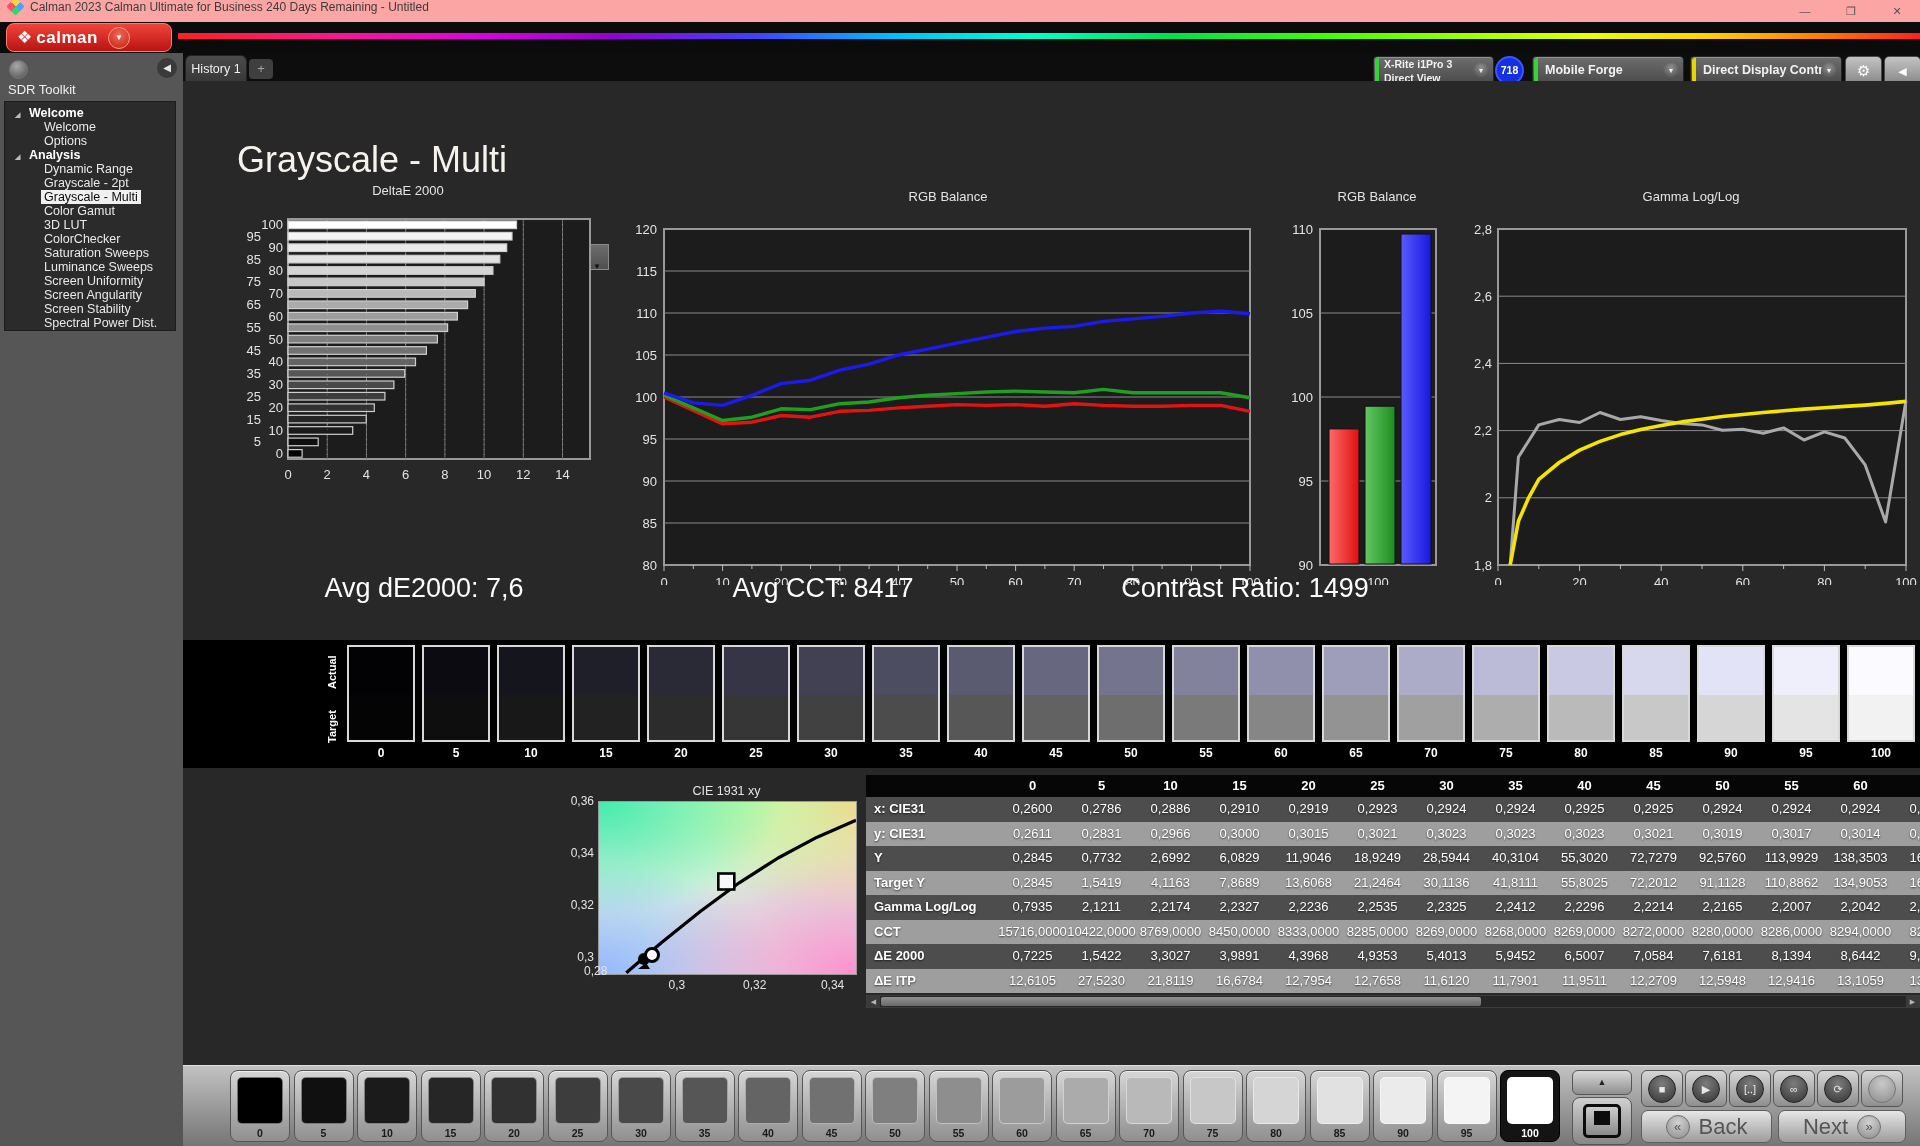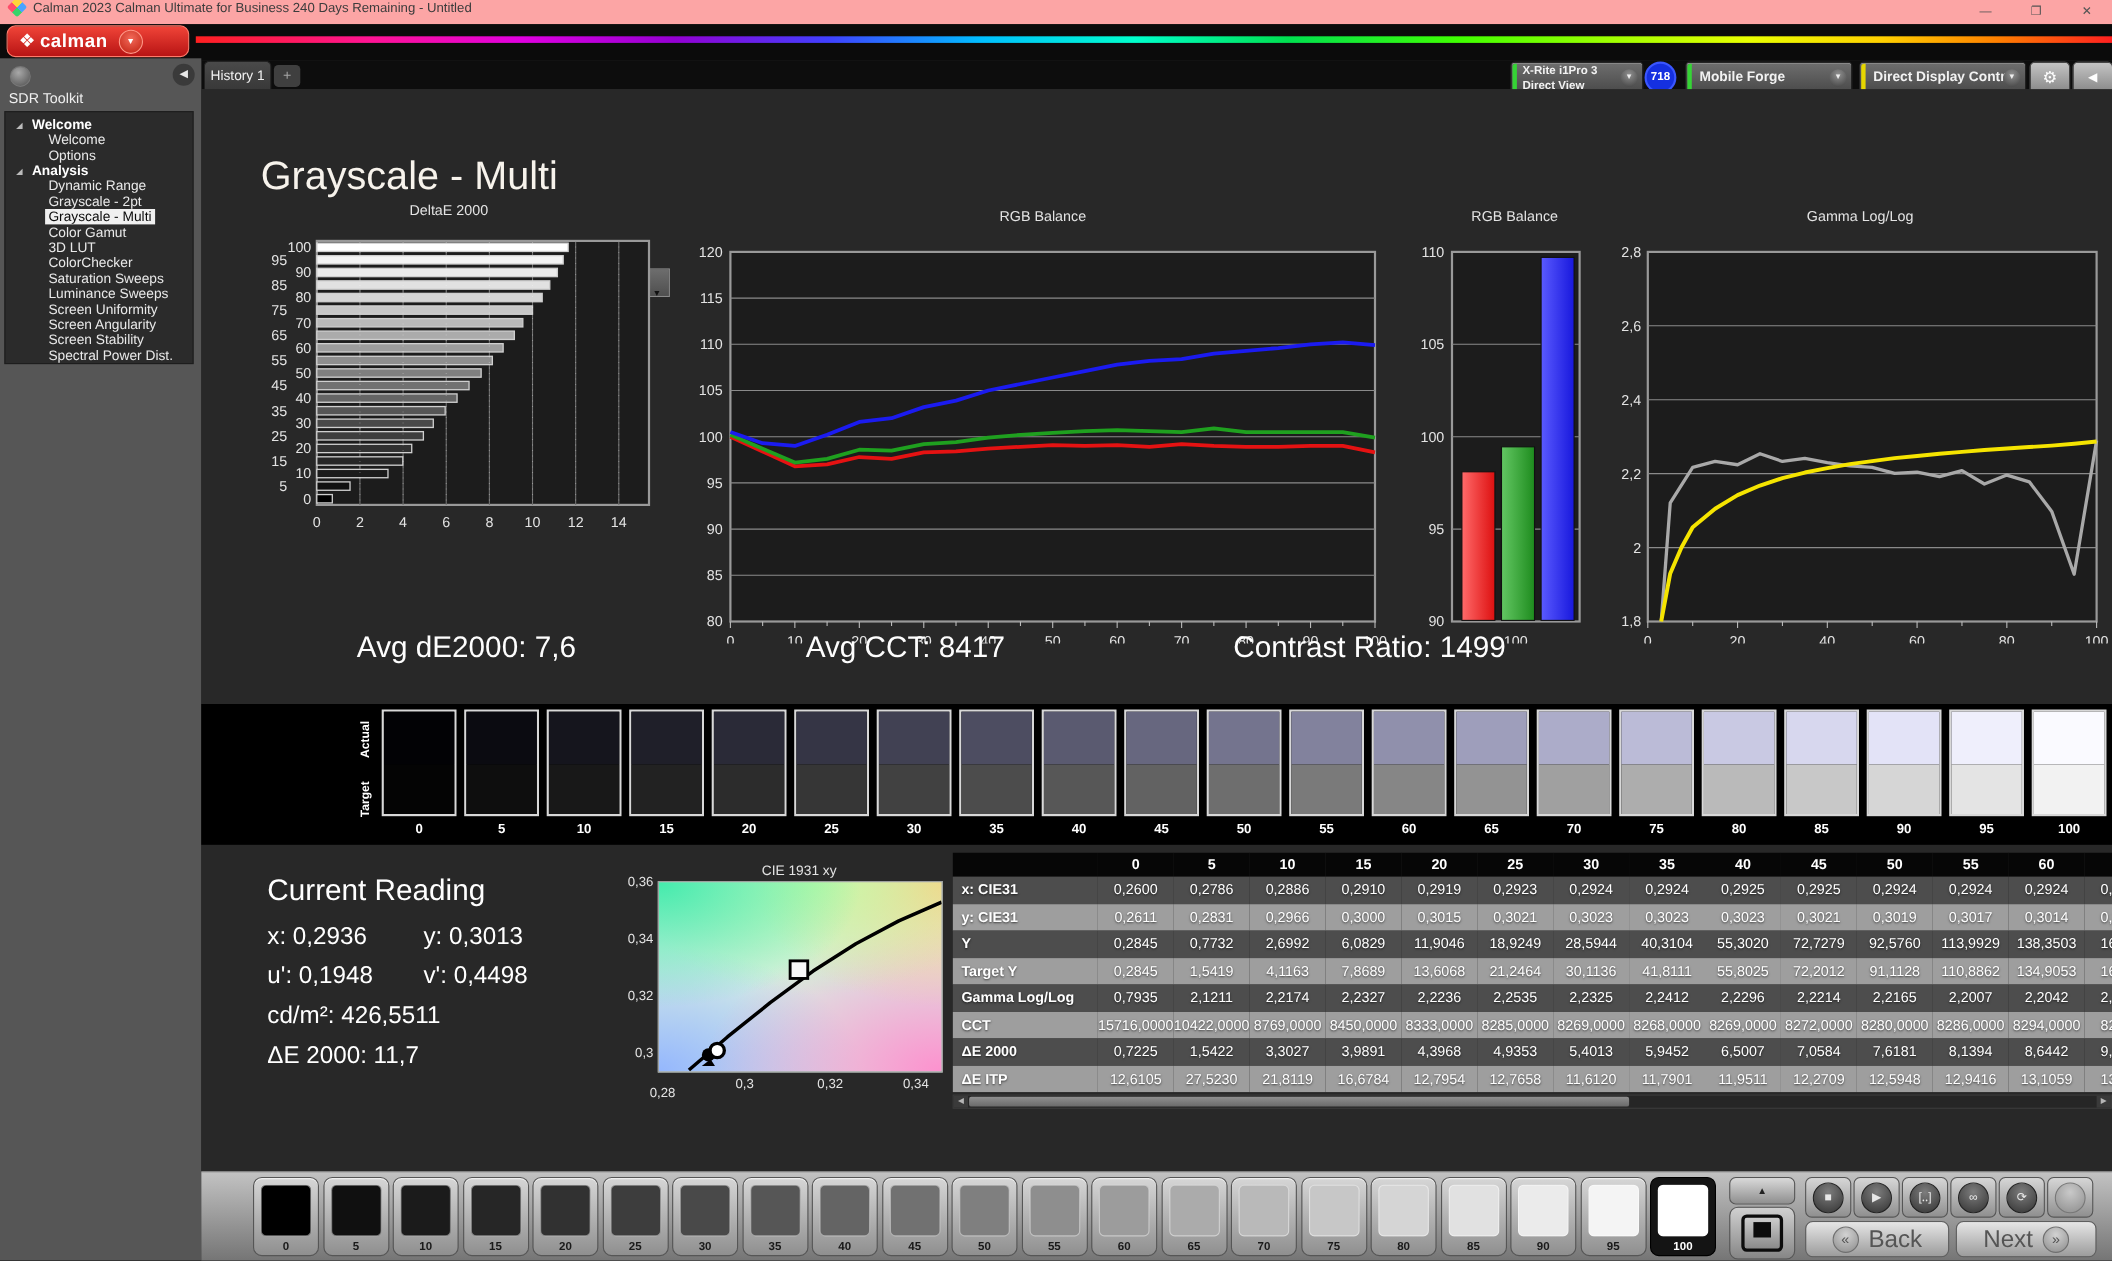--- a/index.html
+++ b/index.html
@@ -538,42 +538,33 @@
         <div class="swatch-col">
           <div class="swatch-box">
       <div class="swatch-top" style="background:#fafaff"></div>
       <div class="swatch-bottom" style="background:#f2f2f2"></div>
     </div>
           <div class="swatch-label">100</div>
         </div>
       </div>
   </div>
 
-  <div id="current-reading">
-    <div id="cr-title">Current Reading</div>
-    <span class="cr-line" style="left:0;top:44px">x: 0,2936</span>
-    <span class="cr-line" style="left:142px;top:44px">y: 0,3013</span>
-    <span class="cr-line" style="left:0;top:80px">u': 0,1948</span>
-    <span class="cr-line" style="left:142px;top:80px">v': 0,4498</span>
-    <span class="cr-line" style="left:0;top:116px">cd/m²: 426,5511</span>
-    <span class="cr-line" style="left:0;top:152px">ΔE 2000: 11,7</span>
-  </div>
 
   <div id="cie-block">
     <div id="cie-title">CIE 1931 xy</div>
     <div id="cie-plot">
       <svg id="cie-svg" width="257" height="172">
           <polyline points="27.3,170.7 62.3,140.7 101.2,109.5 140.2,80.8 179.1,56.0 218.1,35.2 257.0,18.2" fill="none" stroke="#000" stroke-width="3.2" stroke-linejoin="round"></polyline>
           <rect x="119.3" y="71.5" width="16" height="16" fill="#f8f8f8" stroke="#000" stroke-width="2.6"></rect>
           <circle cx="45.0" cy="157.0" r="6" fill="#000"></circle>
           <path d="M 39.0 167.0 l 8 -6 l 4 6 z" fill="#000"></path>
           <circle cx="53.0" cy="153.0" r="6.5" fill="#fff" stroke="#000" stroke-width="3"></circle>
         </svg>
     </div>
-  <div class="cie-tick" style="left: 26px; top: 202px; width: 30px; text-align: right;">0,28</div>
+  <div class="cie-tick" style="left: 26px; top: 180px; width: 30px; text-align: left;">0,28</div>
       <div class="cie-tick" style="left: 103.879px; top: 194px; width: 30px; text-align: center;">0,3</div>
       <div class="cie-tick" style="left: 181.758px; top: 194px; width: 30px; text-align: center;">0,32</div>
       <div class="cie-tick" style="left: 259.636px; top: 194px; width: 30px; text-align: center;">0,34</div>
       <div class="cie-tick" style="left: 2px; top: 166.364px; width: 34px; text-align: right;">0,3</div>
       <div class="cie-tick" style="left: 2px; top: 114.242px; width: 34px; text-align: right;">0,32</div>
       <div class="cie-tick" style="left: 2px; top: 62.1212px; width: 34px; text-align: right;">0,34</div>
       <div class="cie-tick" style="left: 2px; top: 10px; width: 34px; text-align: right;">0,36</div>
     </div>
 
   <div id="data-table">

